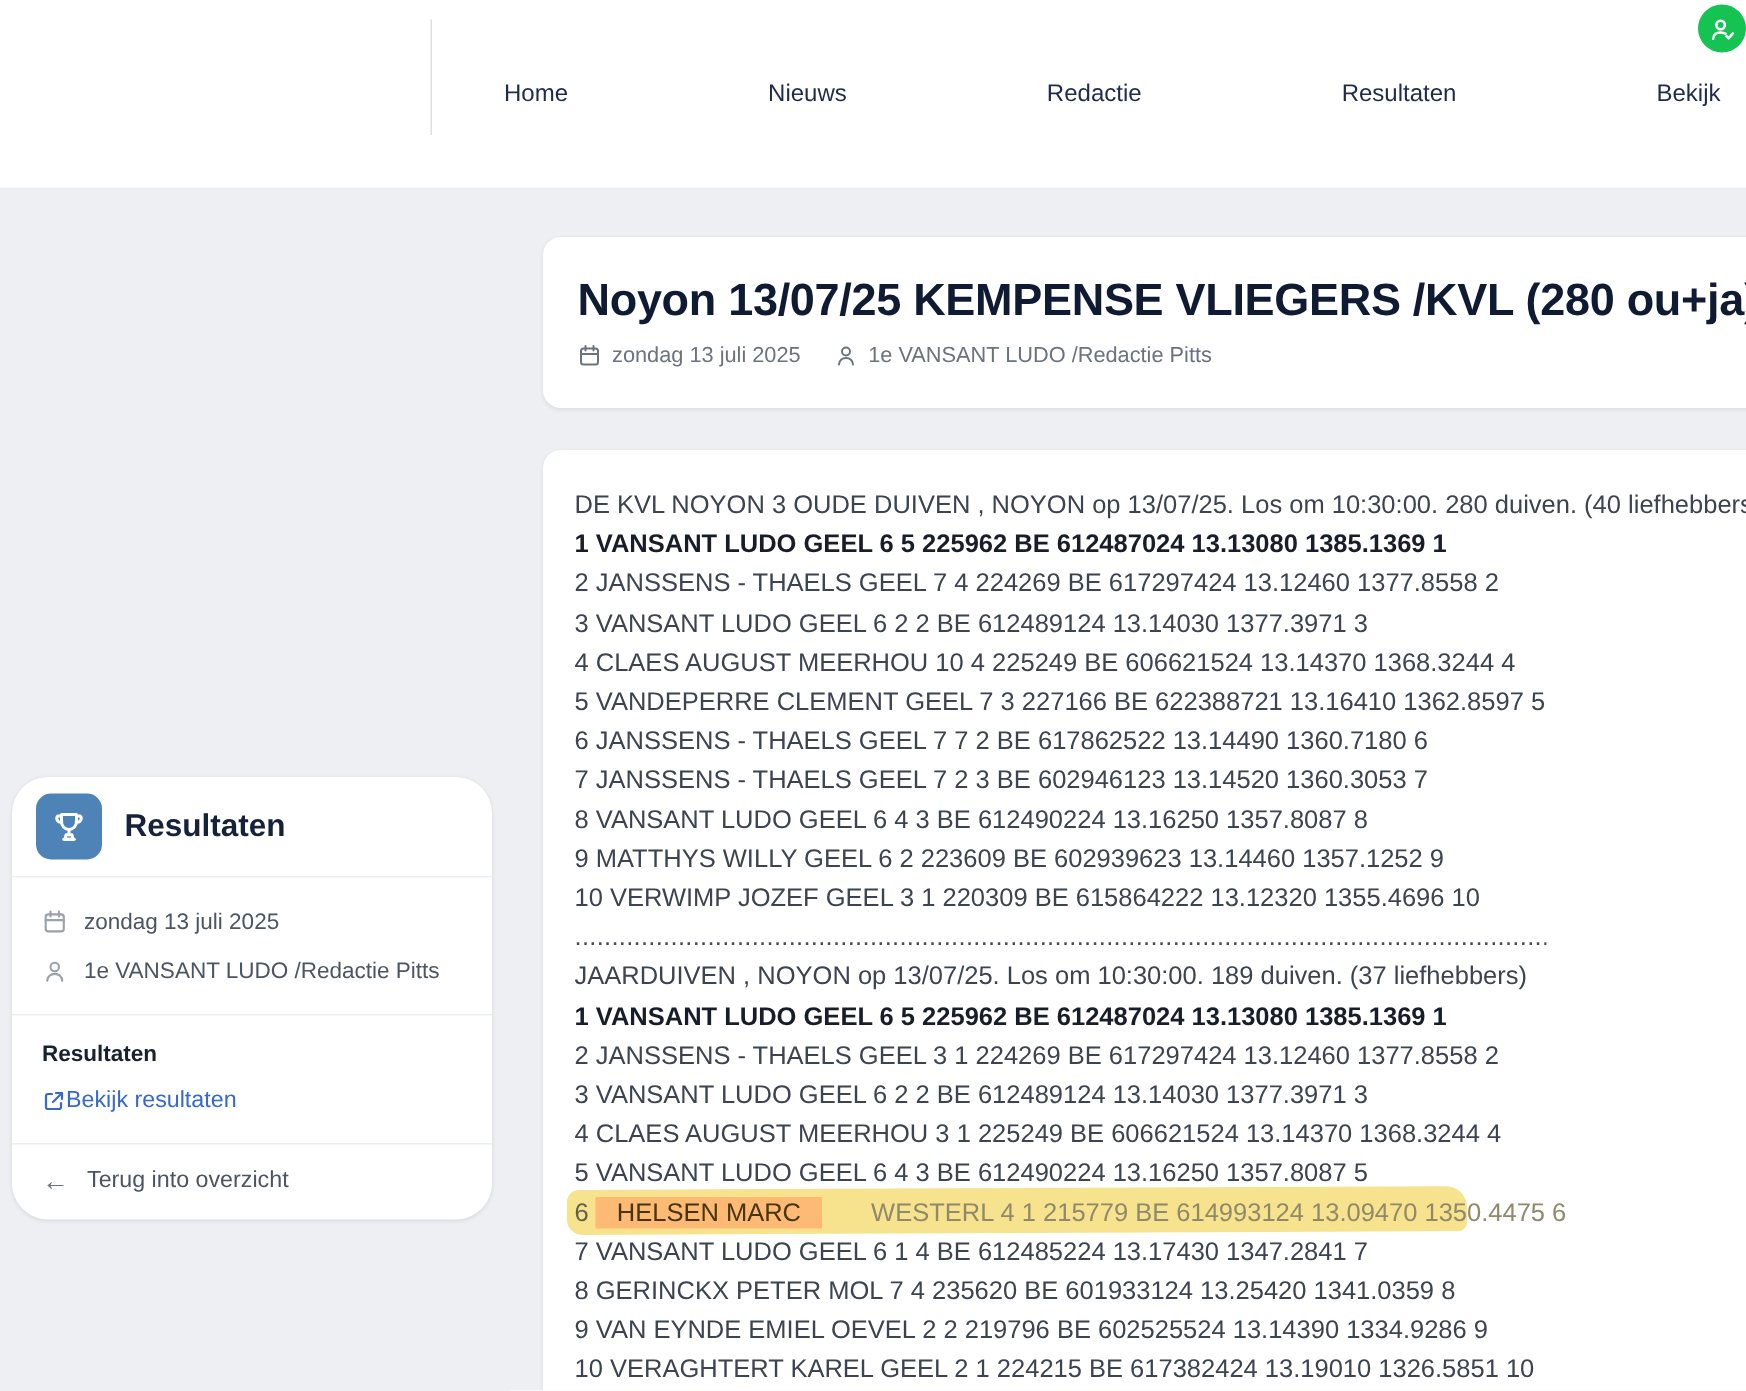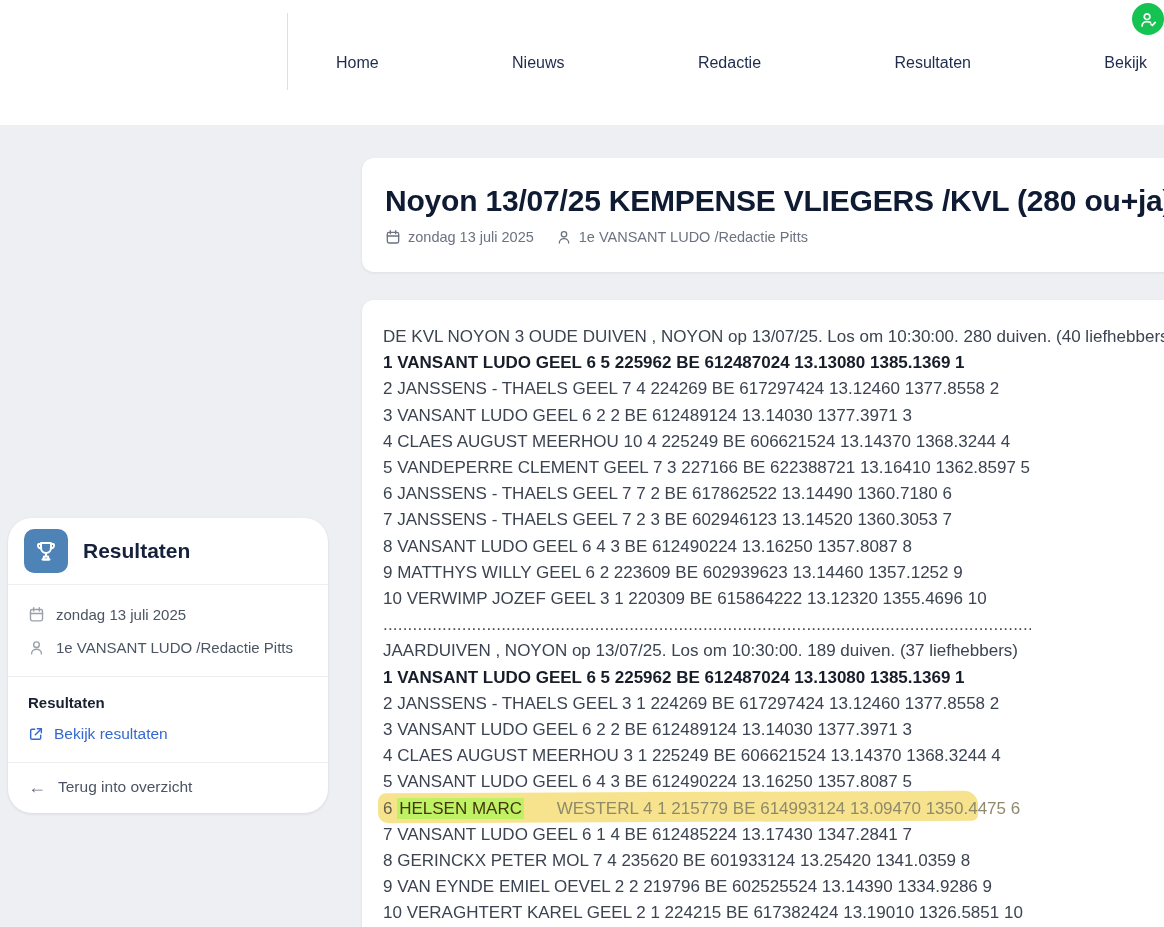--- a/index.html
+++ b/index.html
@@ -32,36 +32,36 @@
   
   .content-card { position:absolute; left:362px; top:300px; width:845px; height:660px; background:#fff;
     border-radius:12px; box-shadow:0 1px 3px rgba(16,24,40,.08); padding:24px 0 0 21px; }
   .line { font-size:17px; line-height:26.2px; white-space:nowrap; color:#3c4351; }
   .line.winner { font-weight:700; color:#171d29; }
   .line.dots { letter-spacing:0.2px; overflow:hidden; width:648px; color:#444b57; }
   .hl-row { position:relative; z-index:0; }
   .hl-row::before { content:""; position:absolute; left:-5px; top:-4px; width:600px; height:30px;
     background:#f7e28e; border-radius:8px 14px 6px 10px; transform:rotate(-0.25deg); z-index:-1; }
   .hl-prefix { color:#63604a; }
-  .hl-name { background:#bef264; color:#46350b; font-weight:500; padding:1px 2px; }
+  .hl-name { background:#fdba74; color:#46350b; font-weight:500; padding:1px 14px; }
   .hl-rest { color:#8f8a6a;margin-left:28px; }
   
   .side-card { position:absolute; left:8px; top:518px; width:320px; background:#fff; border-radius:24px;
     box-shadow:0 1px 3px rgba(16,24,40,.1); overflow:hidden; }
   .side-head { display:flex; align-items:center; gap:15px; padding:11px 20px 11px 16px; }
   .side-head-icon { width:44px; height:44px; border-radius:10px; background:#4d83b7; display:flex;
     align-items:center; justify-content:center; flex:0 0 auto; }
   .side-title { font-size:21px; font-weight:700; color:#16213c; }
   .side-sep { border-top:1px solid #eceef2; }
   .side-info { padding:21px 20px 20px; display:flex; flex-direction:column; gap:16px; }
   .info-row { display:flex; align-items:center; gap:11px; font-size:15px; color:#4b5563; }
   .info-row svg { flex:0 0 auto; }
   .side-results { padding:17px 20px 19px; }
   .side-subtitle { font-size:15px; font-weight:700; color:#182130; margin-bottom:14px; }
-  .link-row { display:flex; align-items:center; gap:10px; font-size:15.5px; color:#3569cf; cursor:pointer; }
+  .link-row { display:flex; align-items:center; font-size:15.5px; color:#3569cf; cursor:pointer; }
   .side-footer { padding:15px 20px 17px; }
   .back-row { display:flex; align-items:center; gap:12px; font-size:15.5px; color:#4b5563; cursor:pointer; }
   .back-arrow { font-size:18px; color:#6b7280; line-height:1; }
 </style>
 </head>
 <body>
 
 <div class="topbar">
   <div class="v-divider"></div>
   <div class="nav">

